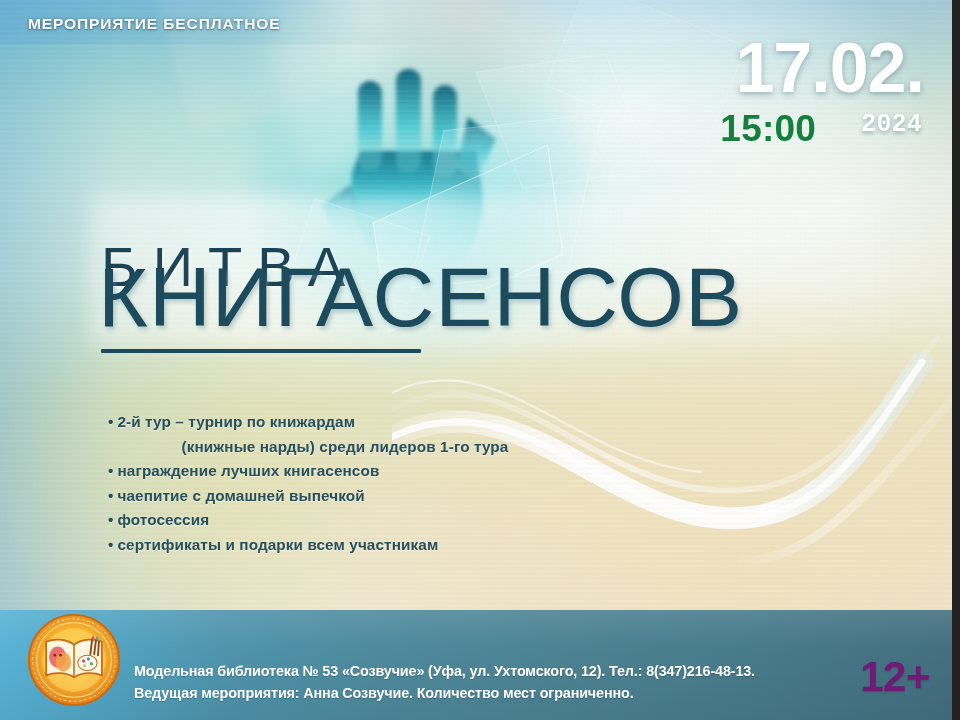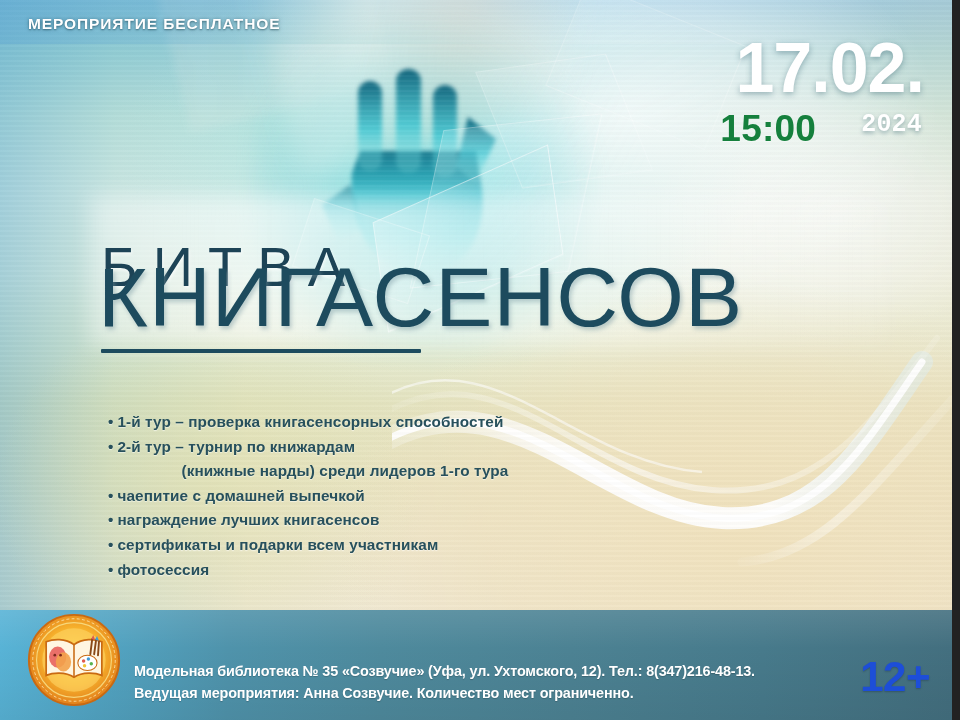--- a/index.html
+++ b/index.html
@@ -321,21 +321,21 @@
     letter-spacing: -0.15px;
     white-space: nowrap;
     text-shadow: 0 1px 1px rgba(0,0,0,0.20);
   }
   .age-badge {
     position: absolute;
     right: 22px; bottom: 22px;
     font-size: 42px;
     line-height: 1;
     font-weight: 700;
-    color: #1d4ed8;
+    color: #701a75;
     letter-spacing: -0.5px;
     text-shadow: 0 1px 2px rgba(0,0,0,0.22);
   }
 
   
   .emblem {
     position: absolute;
     left: 26px; bottom: 12px;
     width: 96px; height: 96px;
   }
@@ -417,39 +417,36 @@
   <div class="date-year">2024</div>
   <div class="date-time">15:00</div>
 
   <div class="title-panel"></div>
   <div class="title-small">БИТВА</div>
   <div class="title-big">КНИГАСЕНСОВ</div>
   <div class="title-rule"></div>
 
   <div class="bullets">
     <div class="line">
-      <span class="dot">•</span><span>1-й тур – проверка книгасенсорных способностей</span>
-    </div>
-    <div class="line">
       <span class="dot">•</span><span>2-й тур – турнир по книжардам</span>
     </div>
     <div class="line noindent">
       <span class="dot"></span><span>(книжные нарды) среди лидеров 1-го тура</span>
     </div>
     <div class="line">
+      <span class="dot">•</span><span>награждение лучших книгасенсов</span>
+    </div>
+    <div class="line">
       <span class="dot">•</span><span>чаепитие с домашней выпечкой</span>
     </div>
     <div class="line">
-      <span class="dot">•</span><span>награждение лучших книгасенсов</span>
+      <span class="dot">•</span><span>фотосессия</span>
     </div>
     <div class="line">
       <span class="dot">•</span><span>сертификаты и подарки всем участникам</span>
-    </div>
-    <div class="line">
-      <span class="dot">•</span><span>фотосессия</span>
     </div>
   </div>
 
   <div class="footer-bar"></div>
 
   <svg class="emblem" viewBox="0 0 100 100">
     <defs>
       <radialGradient id="emG" cx="50%" cy="46%" r="56%">
         <stop offset="0%" stop-color="#ffd24a"></stop>
         <stop offset="58%" stop-color="#f6b02c"></stop>
@@ -474,19 +471,19 @@
     <circle cx="68" cy="54" r="1.8" fill="#58b24f"></circle>
     <circle cx="61" cy="56" r="1.8" fill="#f0c63a"></circle>
     <path d="M67,44 L69,28 M71,44 L73,29 M75,45 L76,31" stroke="#8a4a18" stroke-width="2" stroke-linecap="round"></path>
     <path d="M68,28 L70,24 L72,29 Z" fill="#e05a4f"></path>
     <path d="M72,29 L74,25 L76,30 Z" fill="#3f9ad6"></path>
 
     <circle cx="50" cy="50" r="43" fill="none" stroke="#fff0c0" stroke-width="0.9" stroke-dasharray="3 2.4" opacity="0.85"></circle>
   </svg>
 
   <div class="footer-text">
-    <div class="fline">Модельная библиотека № 35 «Созвучие» (Уфа, ул. Ухтомского, 12). Тел.: 8(347)216-48-13.</div>
+    <div class="fline">Модельная библиотека № 53 «Созвучие» (Уфа, ул. Ухтомского, 12). Тел.: 8(347)216-48-13.</div>
     <div class="fline">Ведущая мероприятия: Анна Созвучие. Количество мест ограниченно.</div>
   </div>
 
   <div class="age-badge">12+</div>
 
 </div>
 
 </body></html>

